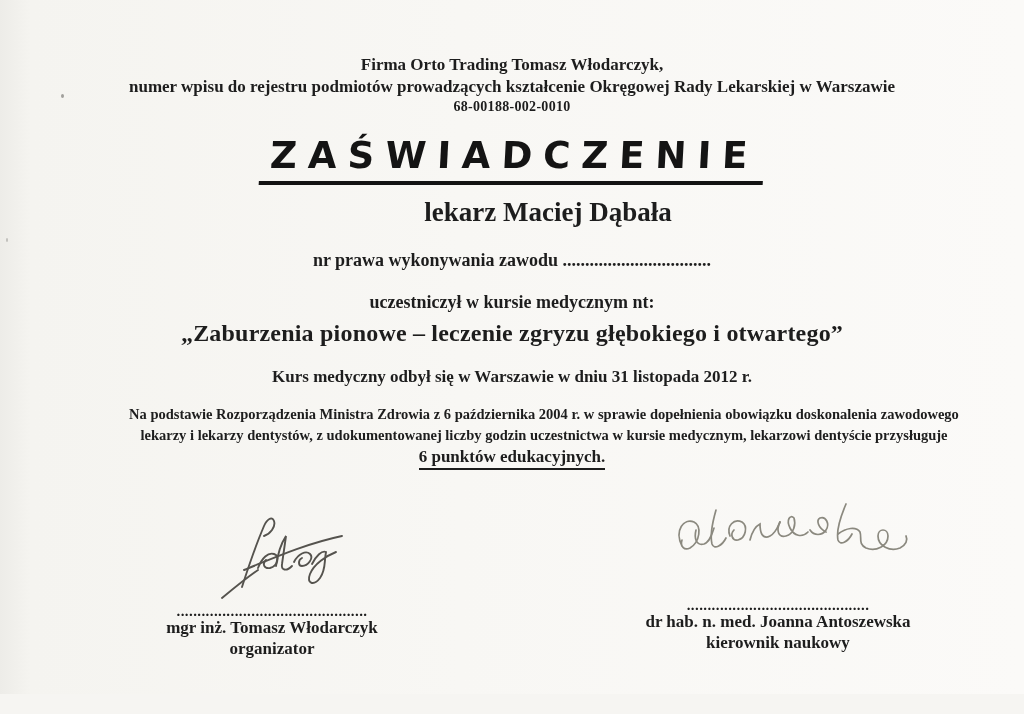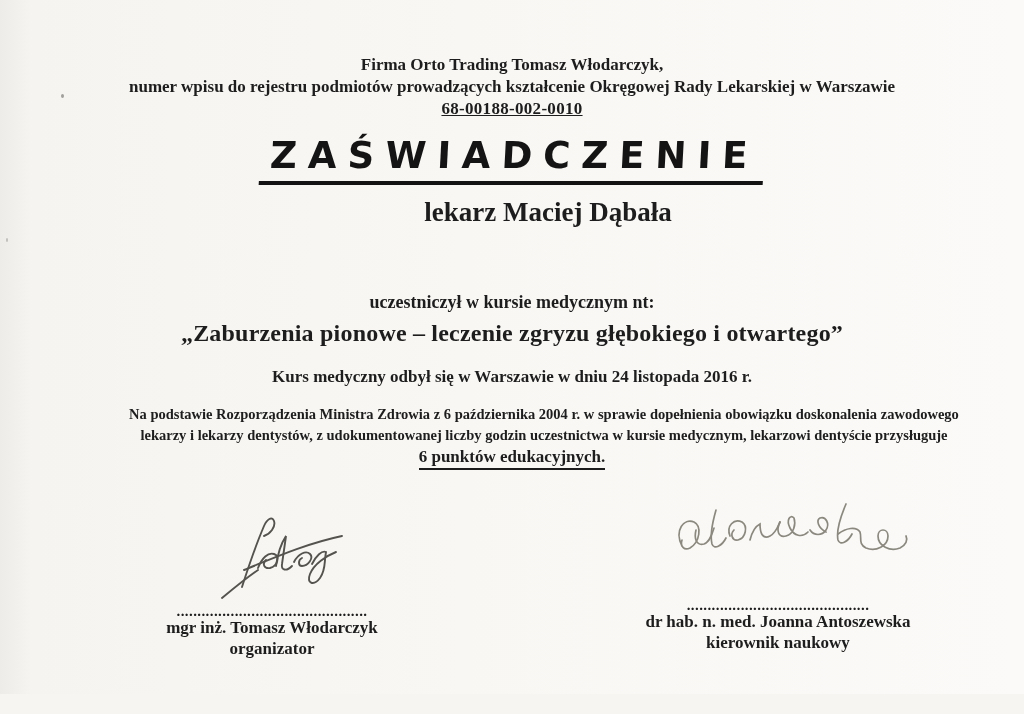--- a/index.html
+++ b/index.html
@@ -17,21 +17,21 @@
   }
   .line {
     position: absolute;
     left: 0; width: 1024px;
     text-align: center;
     font-weight: bold;
     color: #1d1d1d;
     white-space: nowrap;
   }
   .hdr      { font-size: 17px; }
-  .regno    { font-size: 17px; letter-spacing: 0.3px; text-decoration: underline; }
+  .regno    { font-size: 14px; letter-spacing: 0.3px; }
   .title-wrap { position: absolute; top: 134px; left: 0; width: 1024px; text-align: center; }
   .title-inner {
     display: inline-block;
     font-family: "DejaVu Sans", sans-serif;
     font-weight: bold;
     font-size: 37px;
     letter-spacing: 11px;
     transform: skewX(-3deg);
     border-bottom: 4px solid #131313;
     padding: 0 6px 4px 10px;
@@ -61,26 +61,27 @@
   <div class="line hdr" style="top:55px">Firma Orto Trading Tomasz Włodarczyk,</div>
   <div class="line hdr" style="top:77px">numer wpisu do rejestru podmiotów prowadzących kształcenie Okręgowej Rady Lekarskiej w Warszawie</div>
   <div class="line regno" style="top:99px">68-00188-002-0010</div>
 
   <div class="title-wrap">
     <span class="title-inner">ZAŚWIADCZENIE</span>
   </div>
 
   <div class="line recipient" style="top:197px">lekarz Maciej Dąbała</div>
 
+  <div class="line plain18" style="top:250px">nr prawa wykonywania zawodu .................................</div>
 
   <div class="line plain18" style="top:292px">uczestniczył w kursie medycznym nt:</div>
 
   <div class="line course" style="top:320px">„Zaburzenia pionowe – leczenie zgryzu głębokiego i otwartego”</div>
 
-  <div class="line kurs" style="top:367px">Kurs medyczny odbył się w Warszawie w dniu 24 listopada 2016 r.</div>
+  <div class="line kurs" style="top:367px">Kurs medyczny odbył się w Warszawie w dniu 31 listopada 2012 r.</div>
 
   <div class="line legal" style="top:406px">Na podstawie Rozporządzenia Ministra Zdrowia z 6 października 2004 r. w sprawie dopełnienia obowiązku doskonalenia zawodowego</div>
   <div class="line legal" style="top:427px">lekarzy i lekarzy dentystów, z udokumentowanej liczby godzin uczestnictwa w kursie medycznym, lekarzowi dentyście przysługuje</div>
   <div class="line points" style="top:447px">
     <u>6 punktów edukacyjnych.</u>
   </div>
 
   <svg class="sig" style="left:214px; top:492px" width="140" height="112" viewBox="0 0 140 112" fill="none" stroke="#55534e" stroke-width="1.9" stroke-linecap="round">
     <path d="M8 106 C20 96 32 86 44 78"></path>
     <path d="M28 95 C36 70 44 48 50 34 C53 27 58 24 60 29 C62 35 56 42 50 44"></path>

